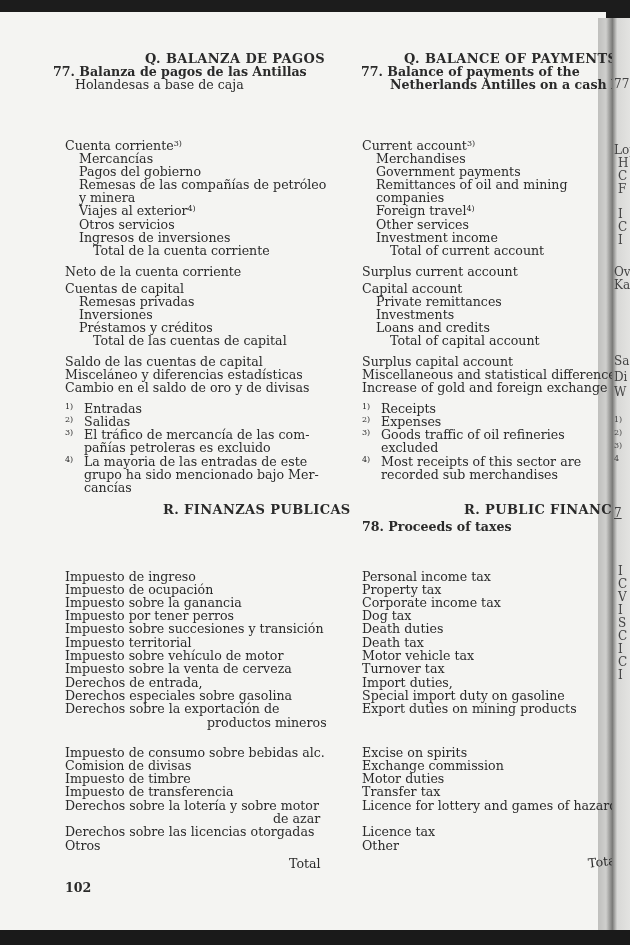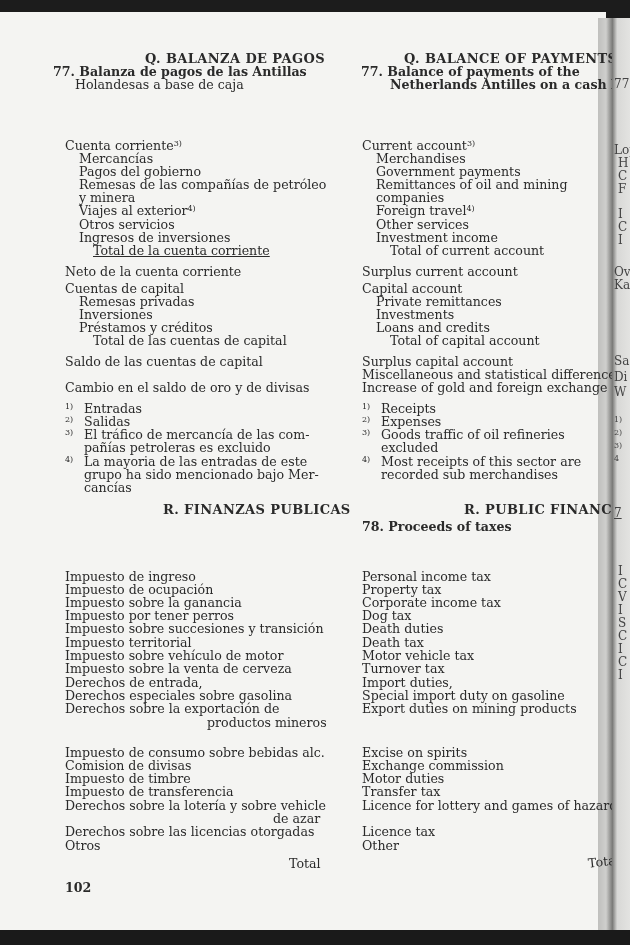--- a/index.html
+++ b/index.html
@@ -27,21 +27,21 @@
       overflow: hidden; font-size: 12px; line-height: 13px; color: #444;
     }
     .facing span { position: absolute; left: 2px; white-space: nowrap; }
     .col { position: absolute; font-size: 12.6px; line-height: 13.2px; white-space: nowrap; }
     .col-es { left: 65px; width: 260px; }
     .col-en { left: 362px; width: 250px; overflow: hidden; }
     .row { position: absolute; }
     .h-section { font-weight: bold; letter-spacing: 0.4px; font-size: 13px; }
     .h-table { font-weight: bold; font-size: 12.6px; text-align: right; }
     .ind1 { padding-left: 14px; }
-    .ind2 { padding-left: 24px; text-decoration: underline; }
+    .ind2 { padding-left: 24px; }
     sup { font-size: 8px; line-height: 0; vertical-align: 4px; }
     .fn-mark { display: inline-block; width: 19px; }
     .fn-cont { padding-left: 19px; }
     .page-number { position: absolute; left: 65px; top: 880px; font-weight: bold; font-size: 12.6px; }
     .bottom-band {
       position: absolute; left: 0; top: 930px; width: 630px; height: 15px;
       background: #1a1a1a;
     }
   </style>
 </head>
@@ -97,20 +97,21 @@
   <div class="row ind2" style="top:244px;padding-left:28px">Total de la cuenta corriente</div>
 
   <div class="row" style="top:265px">Neto de la cuenta corriente</div>
   <div class="row" style="top:282px">Cuentas de capital</div>
   <div class="row ind1" style="top:295px">Remesas privadas</div>
   <div class="row ind1" style="top:308px">Inversiones</div>
   <div class="row ind1" style="top:321px">Préstamos y créditos</div>
   <div class="row" style="top:334px;padding-left:28px">Total de las cuentas de capital</div>
 
   <div class="row" style="top:355px">Saldo de las cuentas de capital</div>
+  <div class="row" style="top:368px">Misceláneo y diferencias estadísticas</div>
   <div class="row" style="top:381px">Cambio en el saldo de oro y de divisas</div>
 
   <div class="row" style="top:402px"><sup class="fn-mark">1)</sup><span>Entradas</span></div>
   <div class="row" style="top:415px"><sup class="fn-mark">2)</sup><span>Salidas</span></div>
   <div class="row" style="top:428px"><sup class="fn-mark">3)</sup><span>El tráfico de mercancía de las com-</span></div>
   <div class="row fn-cont" style="top:441px">pañías petroleras es excluido</div>
   <div class="row" style="top:455px"><sup class="fn-mark">4)</sup><span>La mayoria de las entradas de este</span></div>
   <div class="row fn-cont" style="top:468px">grupo ha sido mencionado bajo Mer-</div>
   <div class="row fn-cont" style="top:481px">cancías</div>
 
@@ -126,21 +127,21 @@
   <div class="row" style="top:649px">Impuesto sobre vehículo de motor</div>
   <div class="row" style="top:676px">Derechos de entrada,</div>
   <div class="row" style="top:689px">Derechos especiales sobre gasolina</div>
   <div class="row" style="top:702px">Derechos sobre la exportación de</div>
   <div class="row" style="top:716px;left:142px">productos mineros</div>
 
   <div class="row" style="top:746px">Impuesto de consumo sobre bebidas alc.</div>
   <div class="row" style="top:759px">Comision de divisas</div>
   <div class="row" style="top:772px">Impuesto de timbre</div>
   <div class="row" style="top:785px">Impuesto de transferencia</div>
-  <div class="row" style="top:799px">Derechos sobre la lotería y sobre vehicle</div>
+  <div class="row" style="top:799px">Derechos sobre la lotería y sobre motor</div>
   <div class="row" style="top:812px;left:208px">de azar</div>
   <div class="row" style="top:825px">Derechos sobre las licencias otorgadas</div>
   <div class="row" style="top:839px">Otros</div>
   <div class="row" style="top:857px;left:224px">Total</div>
 </div>
 
 <div class="col col-en" style="top:0;height:945px;">
   <div class="row h-section" style="top:52px;left:42px">Q.  BALANCE OF PAYMENTS</div>
   <div class="row h-table" style="top:65px;left:-1px">77.  Balance of payments of the</div>
   <div class="row h-table" style="top:78px;left:28px">Netherlands Antilles on a cash basis</div>

